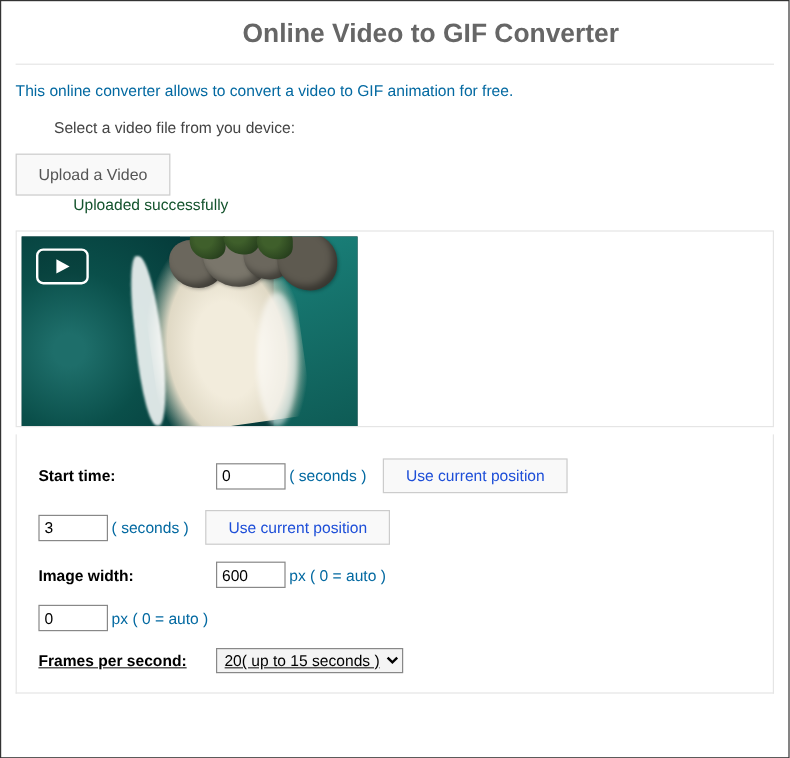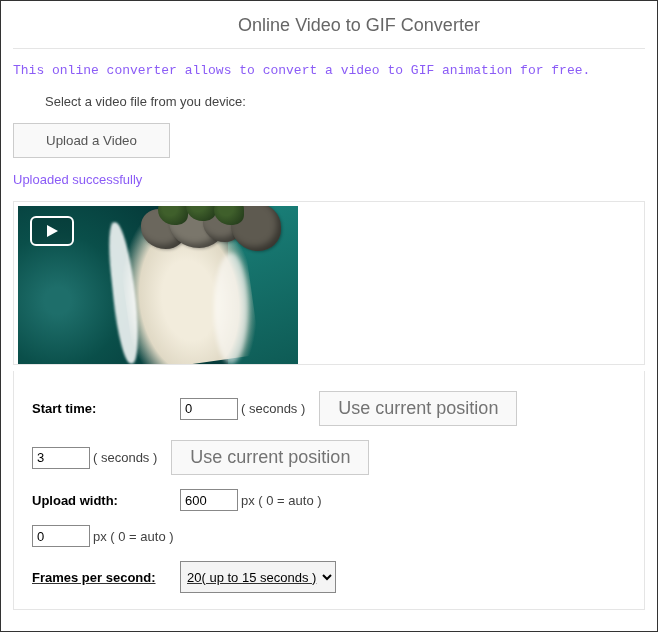--- a/index.html
+++ b/index.html
@@ -11,39 +11,38 @@
       width: 658px;
       height: 632px;
       border: 1px solid #333;
       overflow: hidden;
     }
     .container {
       padding: 8px 12px 10px 12px;
     }
     .page-title {
       text-align: center;
-      font-size: 18px;
+      font-size: 22px;
       color: #666;
-      font-weight: normal;
+      font-weight: bold;
       margin: 6px 0 12px 0;
       padding-left: 60px;
     }
     .hr { border-top: 1px solid #e5e5e5; margin: 8px 0 14px 0; }
-    .desc { color: #8b5cf6; margin-bottom: 16px; font-family: Liberation Mono, monospace; }
+    .desc { color: #0369a1; margin-bottom: 16px; }
     .select-label { color: #444; margin-bottom: 14px; margin-left: 32px; }
     .upload-btn {
       display: inline-block;
-      padding: 9px 32px;
+      padding: 9px 18px;
       border: 1px solid #ccc;
       background: #f9f9f9;
       color: #555;
       cursor: pointer;
-      margin-bottom: 14px;
-    }
-    .status { color: #8b5cf6; margin-bottom: 14px; }
+    }
+    .status { color: #14532d; margin-bottom: 14px; margin-left: 48px; }
     .convert-msg { color: #444; margin-bottom: 14px; }
     .preview-box {
       border: 1px solid #e5e5e5;
       padding: 4px 4px 0 4px;
       margin-bottom: 6px;
     }
     .video-thumb {
       position: relative;
       width: 280px;
       height: 158px;
@@ -114,34 +113,34 @@
     .row label.lbl {
       width: 148px;
       font-weight: bold;
       color: #000;
     }
     .row input[type=text] {
       width: 58px; height: 22px;
       border: 1px solid #888; padding: 2px 4px;
       font-size: 13px;
     }
-    .row .unit { margin-left: 3px; color: #404040; }
+    .row .unit { margin-left: 3px; color: #0369a1; }
     .row .pos-btn {
       margin-left: 14px;
       padding: 6px 18px;
       border: 1px solid #ccc;
       background: #f9f9f9;
-      color: #737373;
+      color: #1d4ed8;
       cursor: pointer;
-      font-size: 18px;
+      font-size: 13px;
       min-width: 150px;
       text-align: left;
     }
     .row select {
-      height: 32px; border: 1px solid #888;
+      height: 21px; border: 1px solid #888;
       font-size: 13px; padding: 1px 2px;
       background: #f4f4f4;
     }
   </style>
 </head>
 <body>
 
 <div class="container">
   <h1 class="page-title">Online Video to GIF Converter</h1>
   <div class="hr"></div>
@@ -183,21 +182,21 @@
       <input type="text" value="0" style="">
       <span class="unit">( seconds )</span>
       <button class="pos-btn">Use current position</button>
     </div>
     <div class="row">
       <input type="text" value="3" style="">
       <span class="unit">( seconds )</span>
       <button class="pos-btn">Use current position</button>
     </div>
     <div class="row">
-      <label class="lbl">Upload width:</label>
+      <label class="lbl">Image width:</label>
       <input type="text" value="600" style="">
       <span class="unit">px ( 0 = auto )</span>
     </div>
     <div class="row">
       <input type="text" value="0" style="">
       <span class="unit">px ( 0 = auto )</span>
     </div>
     <div class="row" style="margin-bottom:4px;text-decoration:underline;">
       <label class="lbl">Frames per second:</label>
       <select>

